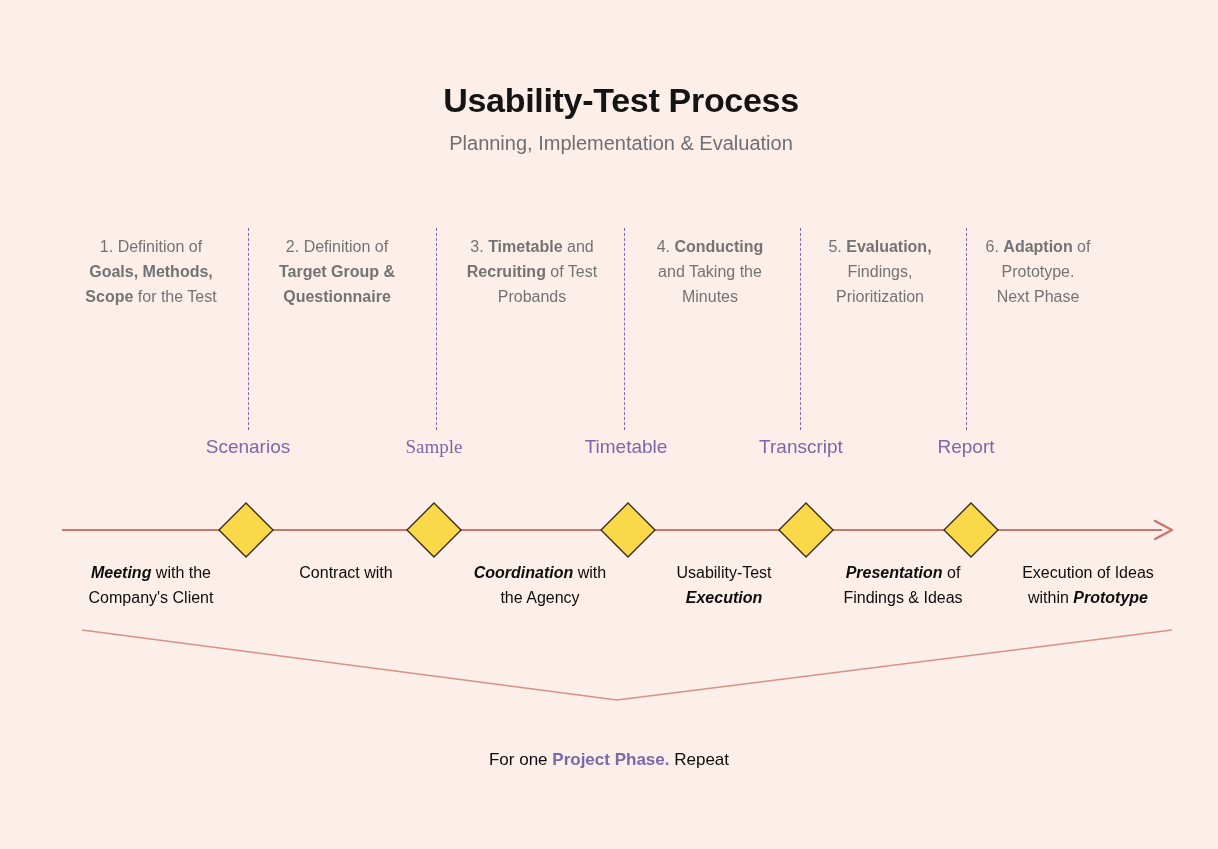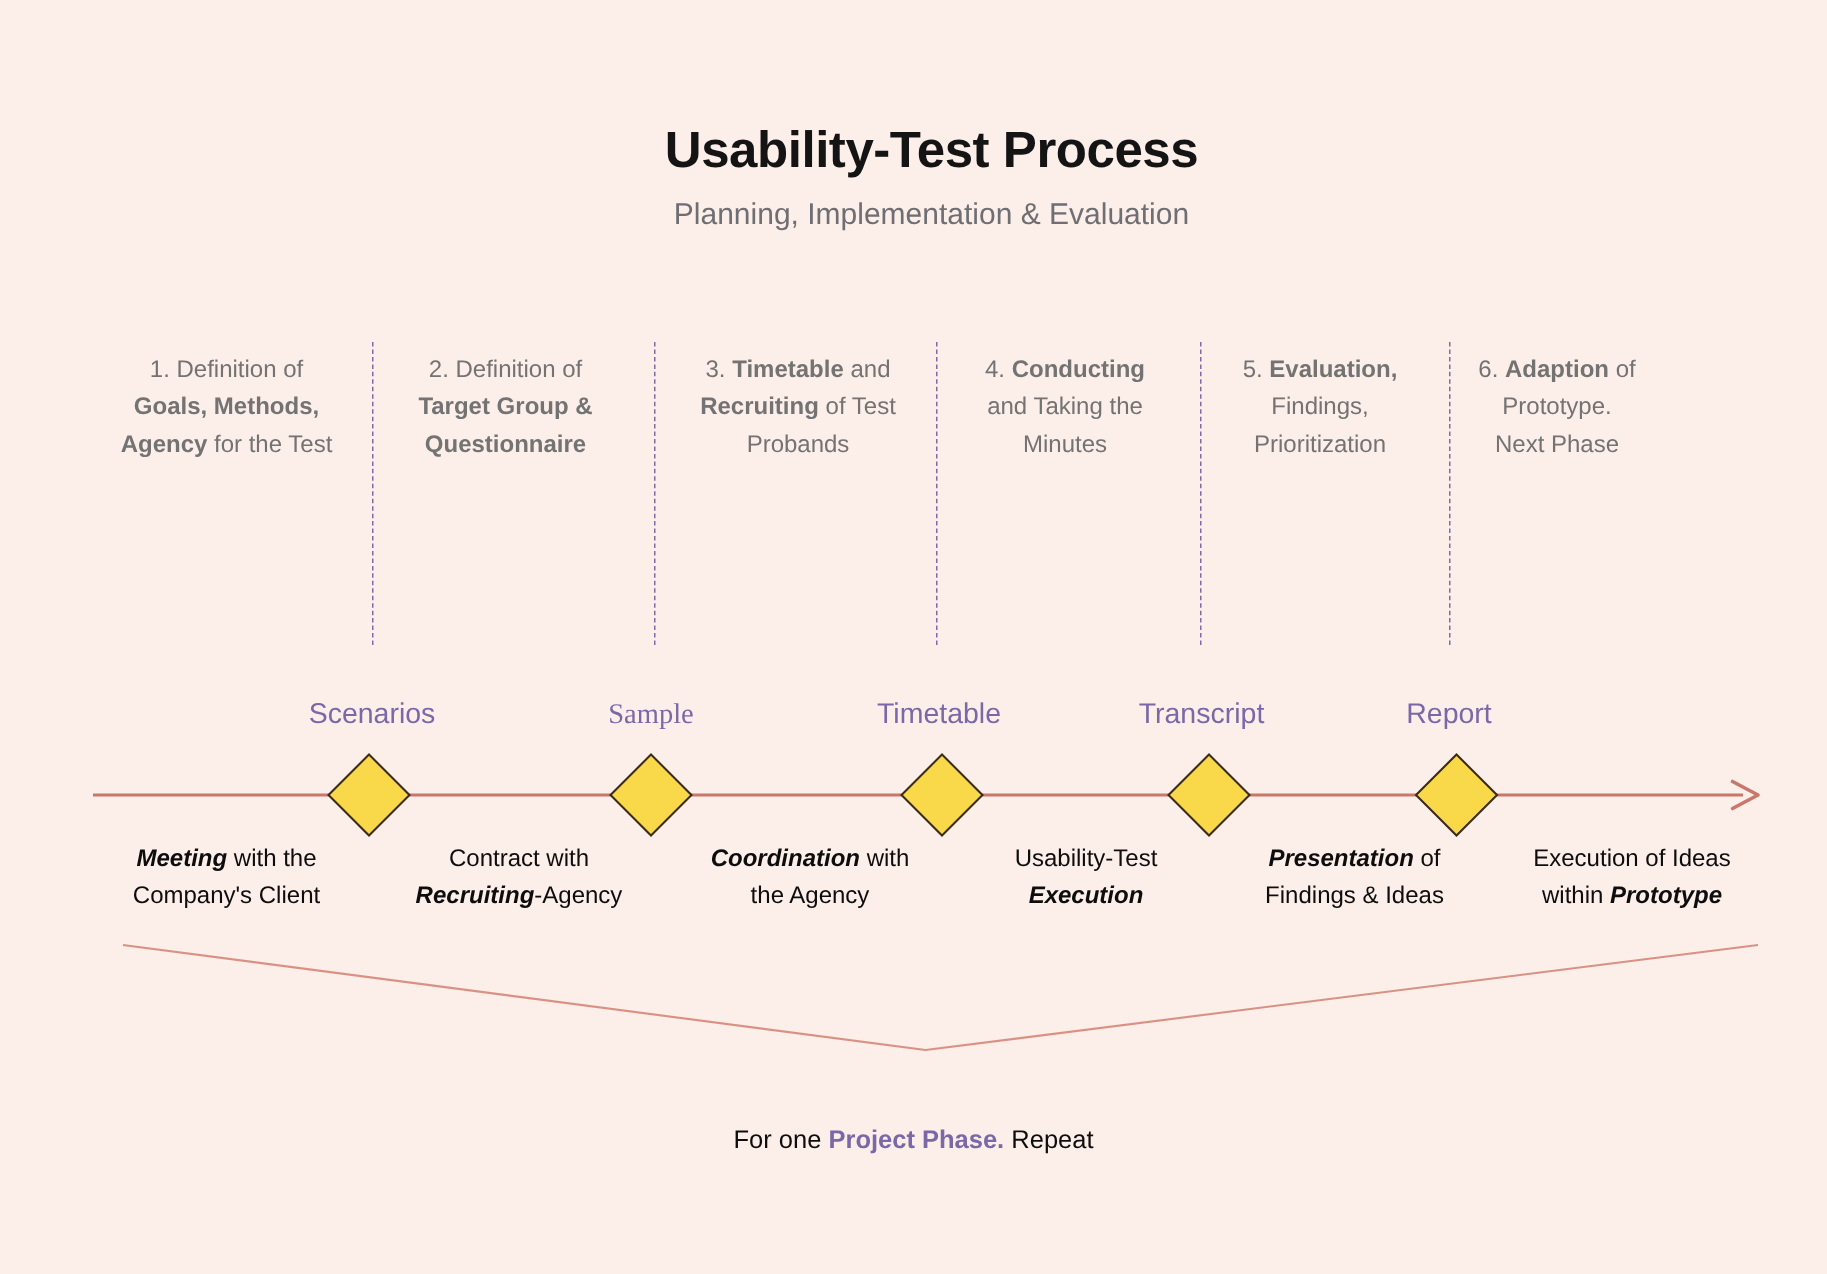--- a/index.html
+++ b/index.html
@@ -58,21 +58,21 @@
     position: absolute;
     top: 228px;
     width: 0;
     height: 202px;
     border-left: 1.4px dashed #7E6BAA;
   }
 
   
   .deliverable-label {
     position: absolute;
-    top: 464px;
+    top: 434px;
     text-align: center;
     font-size: 19px;
     color: #7B68A8;
     line-height: 26px;
     white-space: nowrap;
     transform: translateX(-50%);
   }
 
   
   #timeline-svg {
@@ -116,21 +116,21 @@
 
   <div id="header">
     <div id="page-title">Usability-Test Process</div>
     <div id="page-subtitle">Planning, Implementation &amp; Evaluation</div>
   </div>
 
   <div id="phase-labels">
       <div class="phase-label" style="left: 62px; width: 178px;">
         <div><span>1. Definition of</span></div>
         <div><b>Goals, Methods,</b></div>
-        <div><b>Agency</b><span> for the Test</span></div>
+        <div><b>Scope</b><span> for the Test</span></div>
       </div>
       <div class="phase-label" style="left: 256px; width: 162px;">
         <div><span>2. Definition of</span></div>
         <div><b>Target Group &amp;</b></div>
         <div><b>Questionnaire</b></div>
       </div>
       <div class="phase-label" style="left: 444px; width: 176px;">
         <div><span>3. </span><b>Timetable</b><span> and</span></div>
         <div><b>Recruiting</b><span> of Test</span></div>
         <div><span>Probands</span></div>
@@ -185,21 +185,20 @@
       </g>
   </svg>
 
   <div id="milestone-labels">
       <div class="milestone-label" style="left: 62px; width: 178px;">
         <div><b>Meeting</b><span> with the</span></div>
         <div><span>Company's Client</span></div>
       </div>
       <div class="milestone-label" style="left: 256px; width: 180px;">
         <div><span>Contract with</span></div>
-        <div><b>Recruiting</b><span>-Agency</span></div>
       </div>
       <div class="milestone-label" style="left: 450px; width: 180px;">
         <div><b>Coordination</b><span> with</span></div>
         <div><span>the Agency</span></div>
       </div>
       <div class="milestone-label" style="left: 644px; width: 160px;">
         <div><span>Usability-Test</span></div>
         <div><b>Execution</b></div>
       </div>
       <div class="milestone-label" style="left: 818px; width: 170px;">

